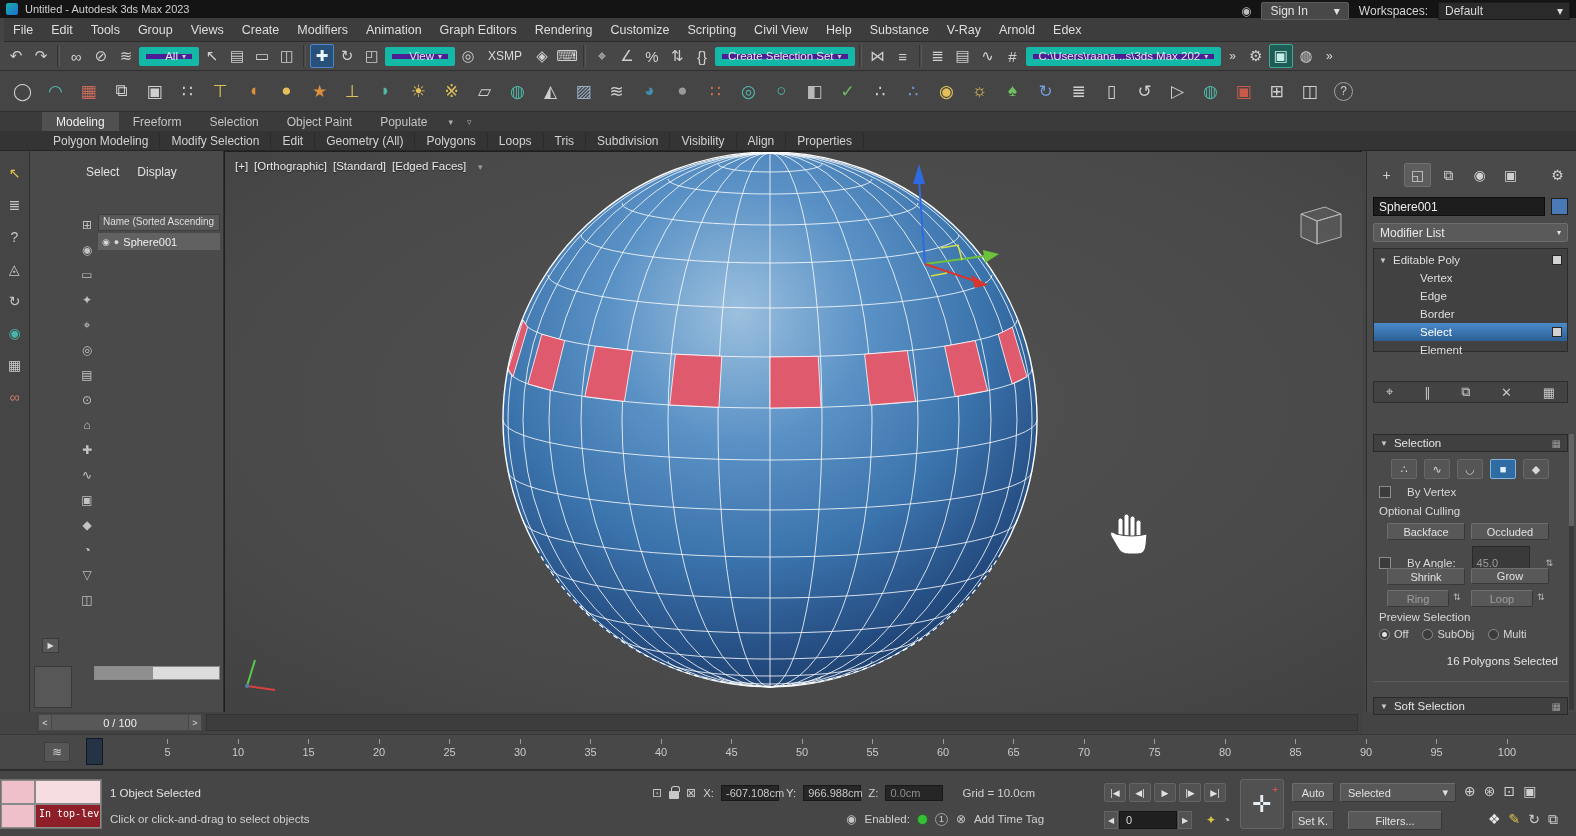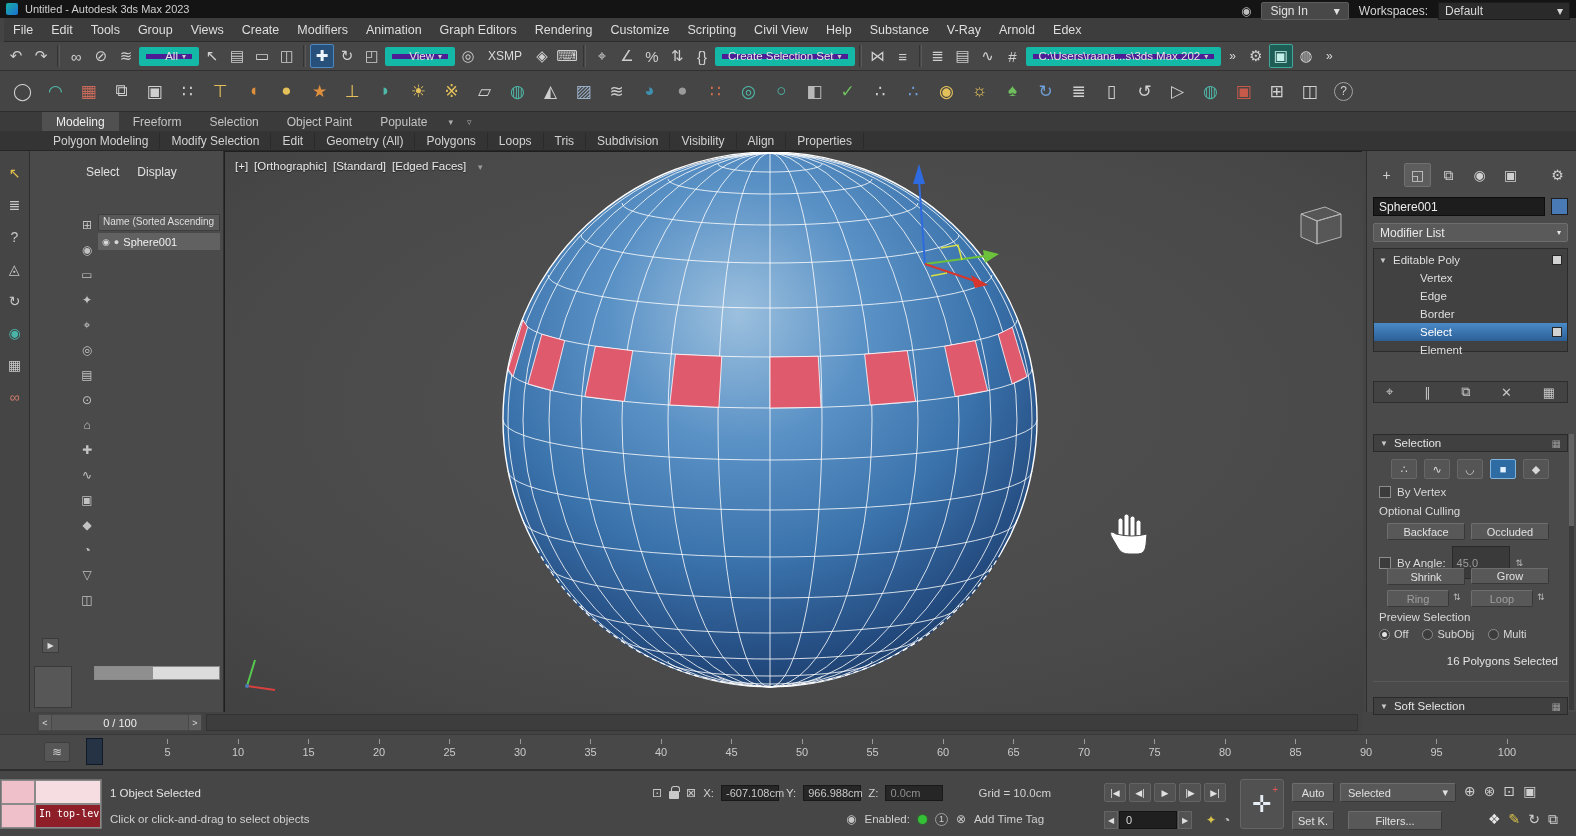--- a/index.html
+++ b/index.html
@@ -80,21 +80,21 @@
 .stack-row.selected{background:linear-gradient(#4a8bc8,#2c5f96);color:#fff}
 #cp-stackbar{position:absolute;left:6px;top:230px;width:195px;height:22px;background:#434343;border:1px solid #2d2d2d;display:flex;align-items:center;justify-content:space-between;padding:0 12px}
 .sb-icon{font-size:13px;color:#c6c6c6}
 .rollout{position:absolute;left:6px;width:195px;height:18px;background:#404040;border:1px solid #2a2a2a;display:flex;align-items:center;gap:6px;padding:0 6px;font-size:11.5px;color:#e4e4e4}
 .rollout .tri{font-size:8px;color:#c9c9c9}
 .rollout .grid-ic{margin-left:auto;color:#9b9b9b;font-size:10px}
 #sel-icons{position:absolute;left:24px;top:308px;display:flex;gap:7px}
 .sel-ic{width:26px;height:20px;display:flex;align-items:center;justify-content:center;background:#555;border:1px solid #676767;border-radius:2px;font-size:11px;color:#d8d8d8}
 .sel-ic.active{background:#2e6ca3;border-color:#7fb3de;color:#e4f2ff}
 .cb{width:12px;height:12px;background:#3c3c3c;border:1px solid #8d8d8d;display:inline-block}
-.cp-line{position:absolute;display:flex;align-items:center;gap:6px;color:#d8d8d8}
+.cp-line{position:absolute;display:flex;align-items:center;gap:16px;color:#d8d8d8}
 .btn{position:absolute;background:#585858;border:1px solid #6e6e6e;border-bottom-color:#383838;border-right-color:#383838;border-radius:2px;color:#e0e0e0;font-size:11px;display:flex;align-items:center;justify-content:center}
 .btn.dim{color:#9f9f9f}
 .val-field{width:58px;height:33px;background:#3a3a3a;border:1px solid #292929;color:#9c9c9c;font-size:11px;padding:0 4px;display:flex;align-items:center}
 .spin{font-size:9px;color:#b9b9b9;letter-spacing:-1px}
 .radio-item{display:flex;align-items:center;gap:4px;font-size:11px}
 .rdot{width:11px;height:11px;border-radius:50%;background:#3c3c3c;border:1px solid #8d8d8d;position:relative}
 .radio-item.on .rdot::after{content:"";position:absolute;inset:2px;background:#e2e2e2;border-radius:50%}
 #cp-count{position:absolute;right:18px;top:504px;font-size:11.5px;color:#e2e2e2}
 .cp-div{position:absolute;left:6px;width:195px;height:1px;background:#353535;border-bottom:1px solid #595959}
 #cp-scroll{position:absolute;right:2px;top:283px;width:5px;height:276px;background:#3a3a3a}
@@ -119,21 +119,21 @@
 .lst-p1{background:#efc0ca}.lst-p2{background:#f5dde2}
 .lst-r{background:#8e1f29;color:#fff;font-size:10px;padding:3px 3px;white-space:nowrap;overflow:hidden}
 #status-sel{position:absolute;left:110px;top:16px;color:#e4e4e4}
 #status-hint{position:absolute;left:110px;top:42px;color:#cfcfcf}
 #coords{position:absolute;left:652px;top:14px;display:flex;align-items:center;gap:7px;color:#cfcfcf}
 .coord-f{width:58px;height:16px;background:#262626;border:1px solid #191919;color:#c8c8c8;font-size:11px;display:flex;align-items:center;padding:0 4px}
 .coord-f.dim{color:#8e8e8e}
 .st-ic{font-size:12px;color:#c6c6c6}
 .lock{width:10px;height:8px;background:#c9c9c9;border-radius:1px;position:relative;margin-top:4px}
 .lock::before{content:"";position:absolute;left:1.5px;top:-5px;width:7px;height:5px;border:1.5px solid #c9c9c9;border-bottom:none;border-radius:3px 3px 0 0}
-#grid-text{margin-left:28px;color:#d2d2d2}
+#grid-text{margin-left:12px;color:#d2d2d2}
 #row2c{position:absolute;left:846px;top:41px;display:flex;align-items:center;gap:8px;color:#cfcfcf}
 .gdot{width:9px;height:9px;border-radius:50%;background:#35c135;box-shadow:0 0 3px #1e8a1e}
 .badge{width:13px;height:13px;border-radius:50%;border:1px solid #9f9f9f;font-size:9px;display:flex;align-items:center;justify-content:center;color:#cfcfcf}
 #playback{position:absolute;left:1104px;top:12px;display:flex;gap:3px}
 .pb-btn{min-width:22px;height:19px;background:#525252;border:1px solid #646464;border-radius:2px;font-size:9px;color:#e2e2e2;display:flex;align-items:center;justify-content:center;padding:0 3px}
 #frame-spin{position:absolute;left:1104px;top:40px;display:flex;gap:1px}
 #frame-spin .arr{width:14px;height:18px;background:#525252;border:1px solid #646464;font-size:8px;display:flex;align-items:center;justify-content:center;color:#ddd}
 #frame-field{width:58px;height:18px;background:#1f1f1f;border:1px solid #141414;color:#d8d8d8;font-size:11px;display:flex;align-items:center;padding:0 6px}
 #key-icons{position:absolute;left:1206px;top:42px;display:flex;gap:7px}
 #setkeys-btn{position:absolute;left:1240px;top:8px;width:44px;height:50px;background:#515151;border:1px solid #656565;border-radius:3px;display:flex;align-items:center;justify-content:center;font-size:23px;color:#e6edf5}

